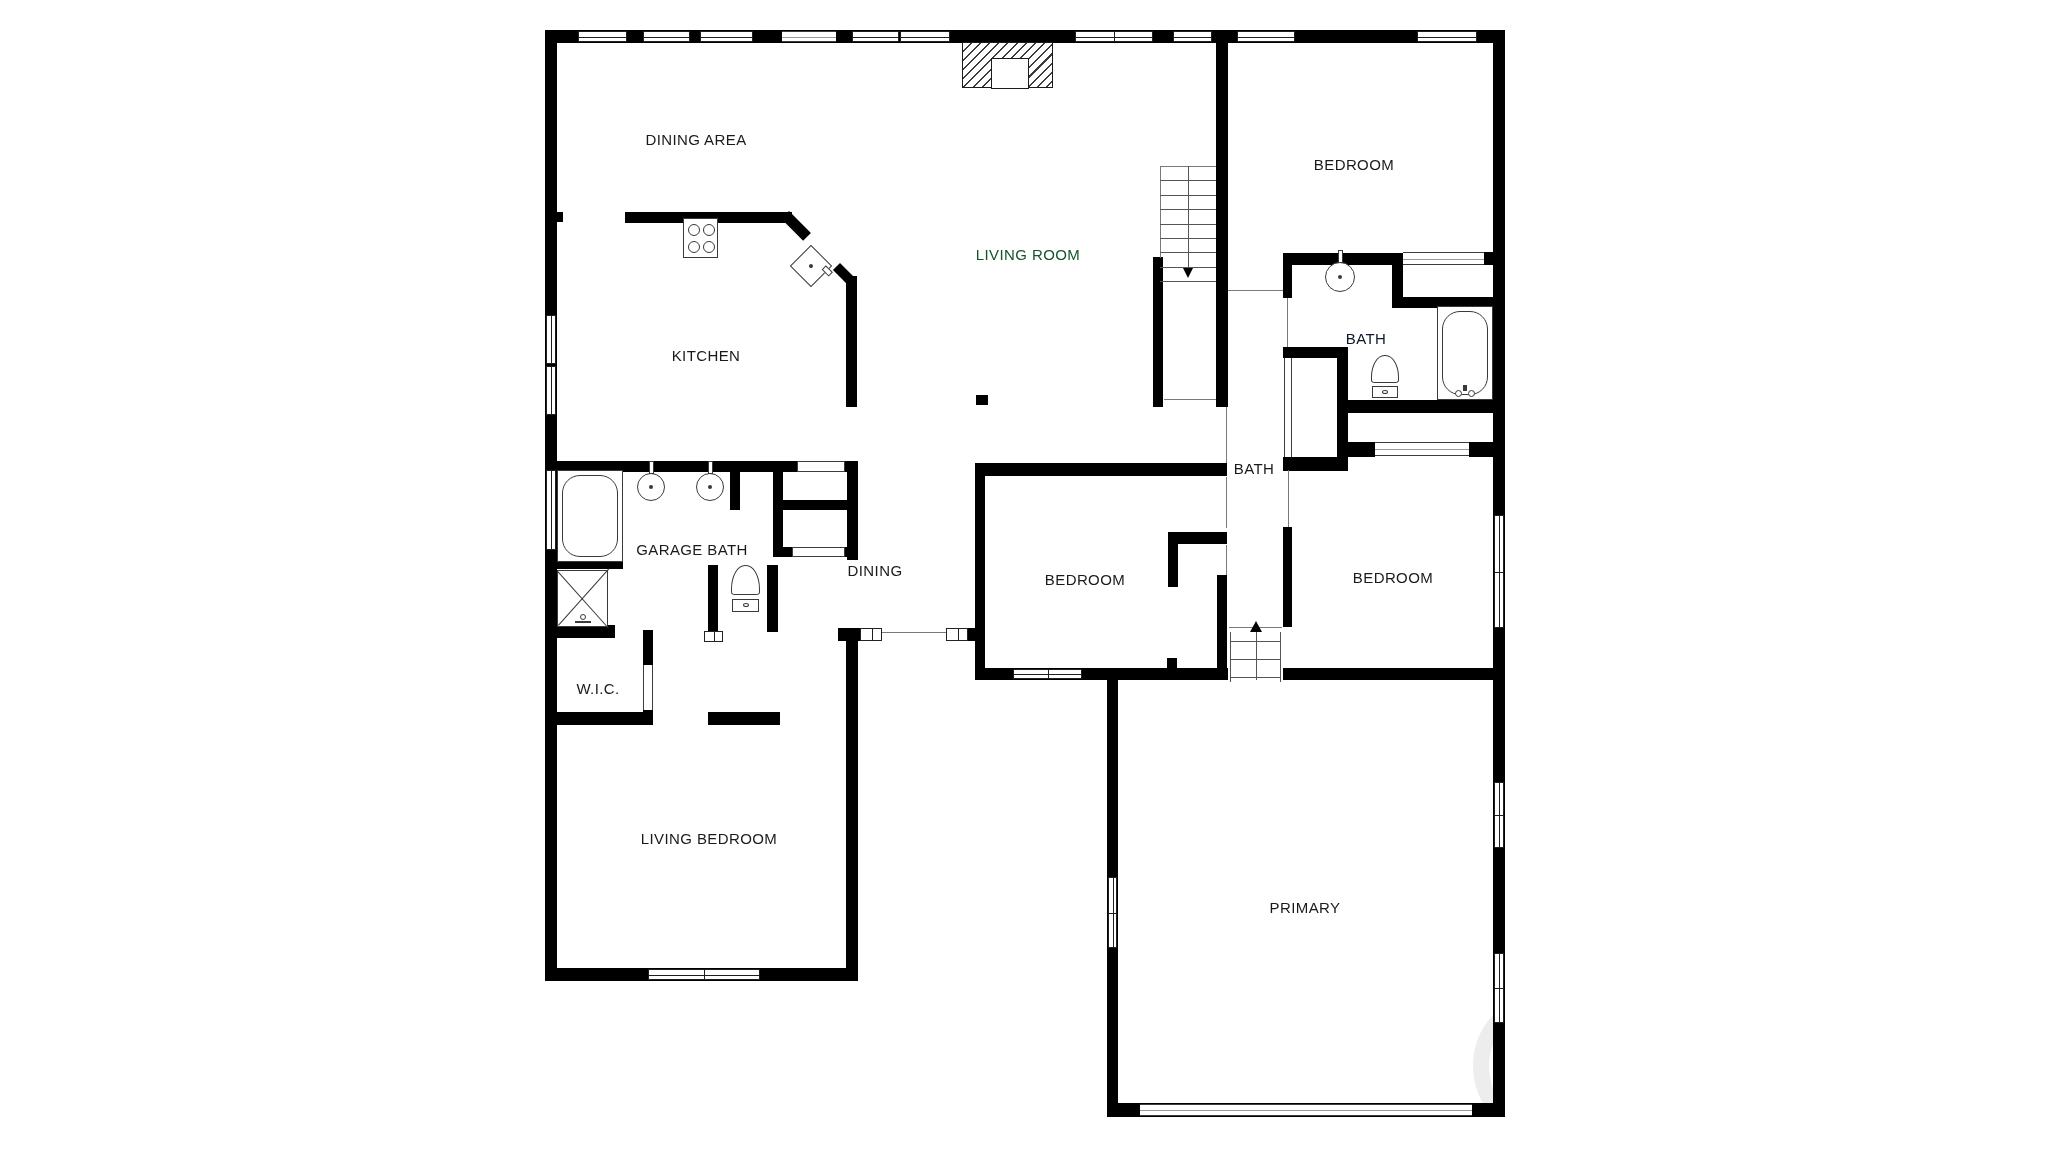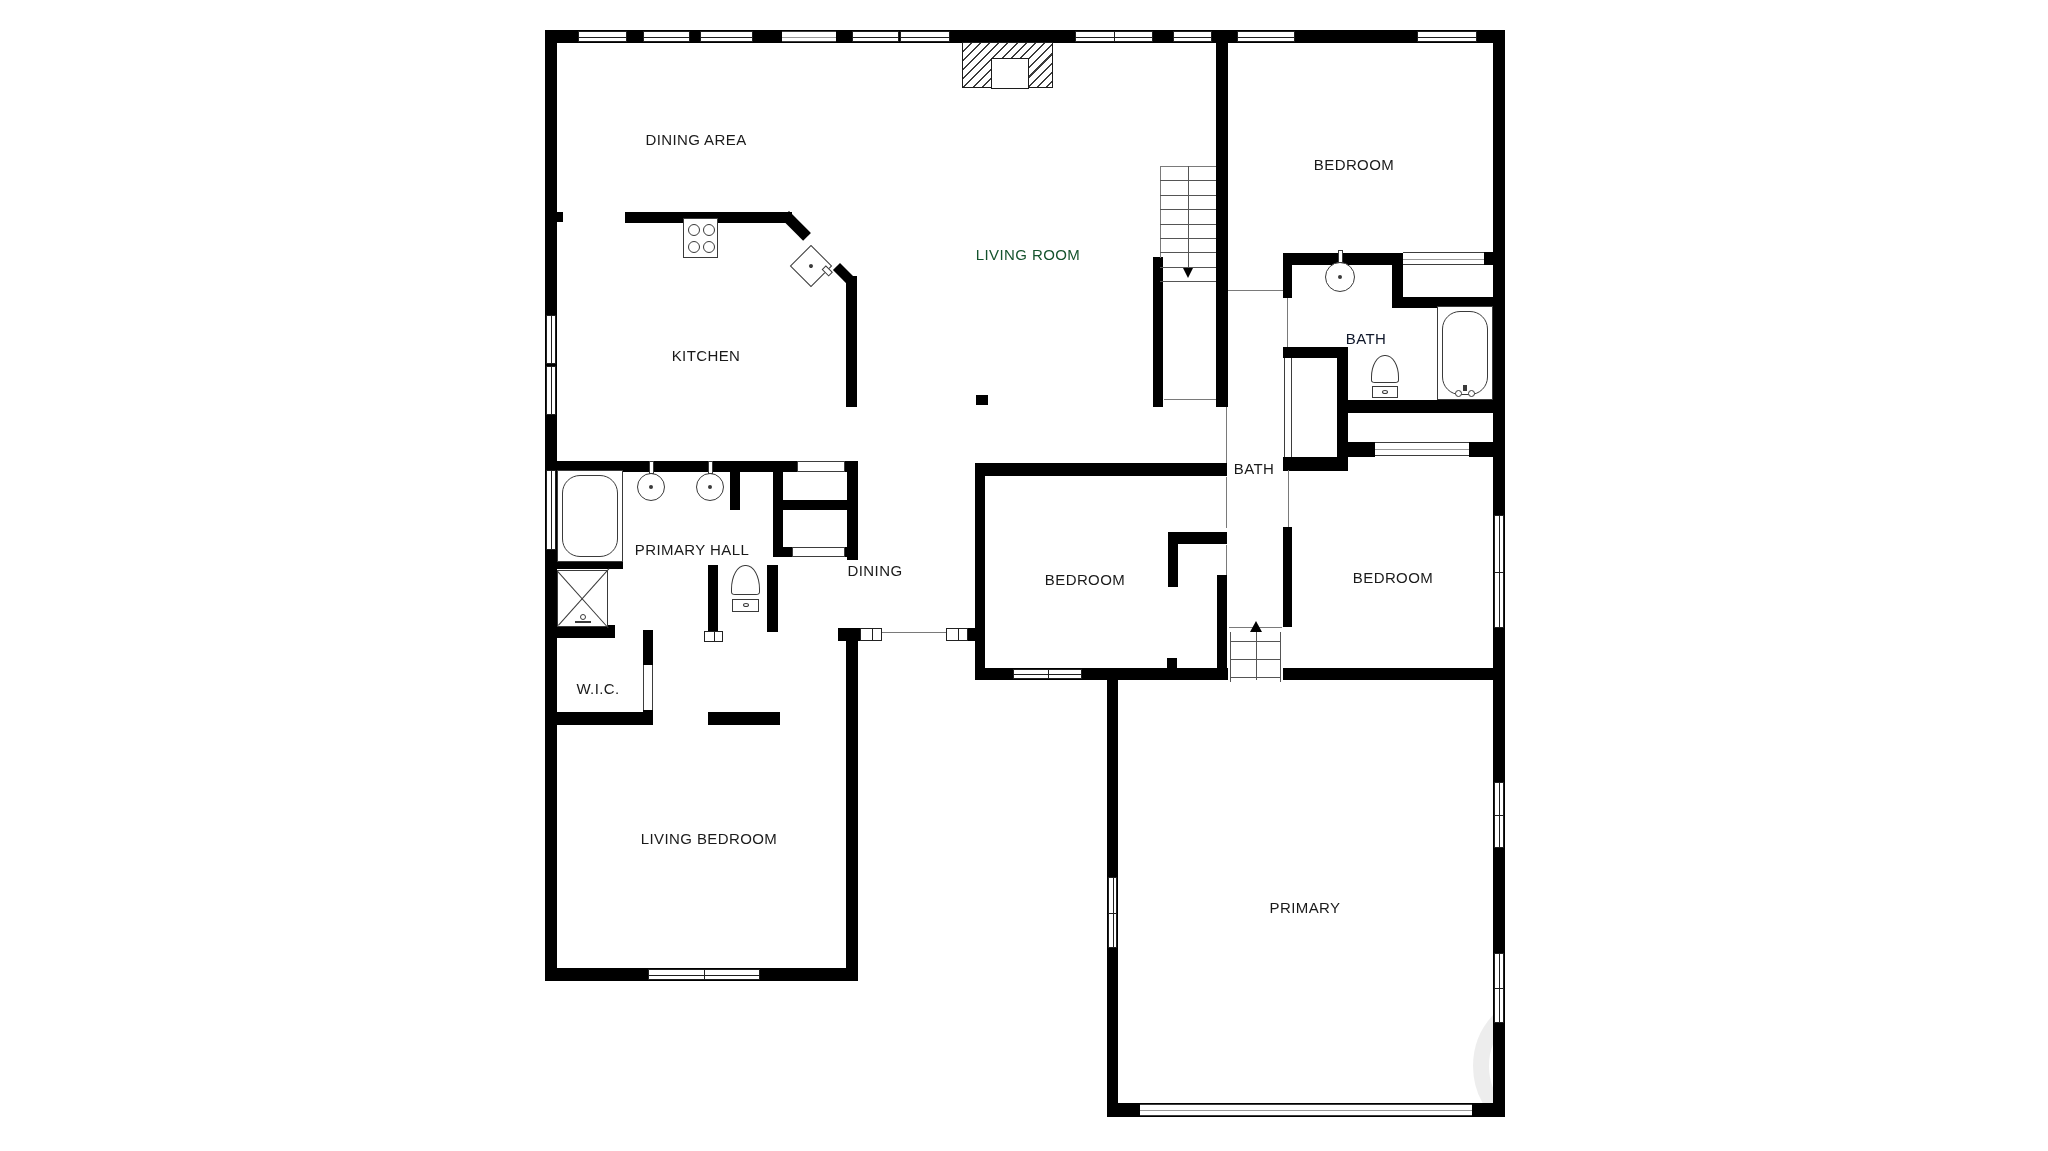--- a/index.html
+++ b/index.html
@@ -250,21 +250,21 @@
       <div class="fx" style="position: absolute; left: 0px; bottom: 0px; width: 76.4853px; height: 1px; background: rgb(58, 58, 58); transform-origin: 0px 0px; transform: translateY(0px) rotate(-48.1798deg);"></div>
       <div class="fx" style="position: absolute; left: 50%; bottom: 3px; width: 16px; height: 2px; margin-left: -8px; background: rgb(58, 58, 58);"></div>
       <div class="fx fxb circle" style="position: absolute; left: 50%; bottom: 6px; width: 6px; height: 6px; margin-left: -3px;"></div>
     </div>
     <div class="label" style="left: 696px; top: 139px; color: rgb(26, 26, 26);">DINING AREA</div>
     <div class="label" style="left: 706px; top: 355px; color: rgb(26, 26, 26); text-align: center;">KITCHEN</div>
     <div class="label" style="left: 1028px; top: 254px; color: #14532d;">LIVING ROOM</div>
     <div class="label" style="left: 1354px; top: 164px; color: rgb(26, 26, 26);">BEDROOM</div>
     <div class="label" style="left: 1366px; top: 338px; color: #0f172a;">BATH</div>
     <div class="label" style="left: 1254px; top: 468px; color: rgb(26, 26, 26);">BATH</div>
-    <div class="label" style="left: 692px; top: 549px; color: rgb(26, 26, 26);">PRIMARY HALL</div>
+    <div class="label" style="left: 692px; top: 549px; color: rgb(26, 26, 26);">GARAGE BATH</div>
     <div class="label" style="left: 875px; top: 570px; color: rgb(26, 26, 26);">DINING</div>
     <div class="label" style="left: 1085px; top: 579px; color: rgb(26, 26, 26);">BEDROOM</div>
     <div class="label" style="left: 1393px; top: 577px; color: rgb(26, 26, 26);">BEDROOM</div>
     <div class="label" style="left: 598px; top: 688px; color: rgb(26, 26, 26);">W.I.C.</div>
     <div class="label" style="left: 709px; top: 838px; color: rgb(26, 26, 26);">LIVING BEDROOM</div>
     <div class="label" style="left: 1305px; top: 907px; color: rgb(26, 26, 26);">PRIMARY</div>
     <div class="wm-clip" style="left: 1118px; top: 680px; width: 375px; height: 423px;">
       <div class="wm-ring" style="left: 355px; top: 311px; width: 150px; height: 150px; border: 16px solid rgba(0, 0, 0, 0.07); position: absolute;"></div>
     </div>
   </div>

